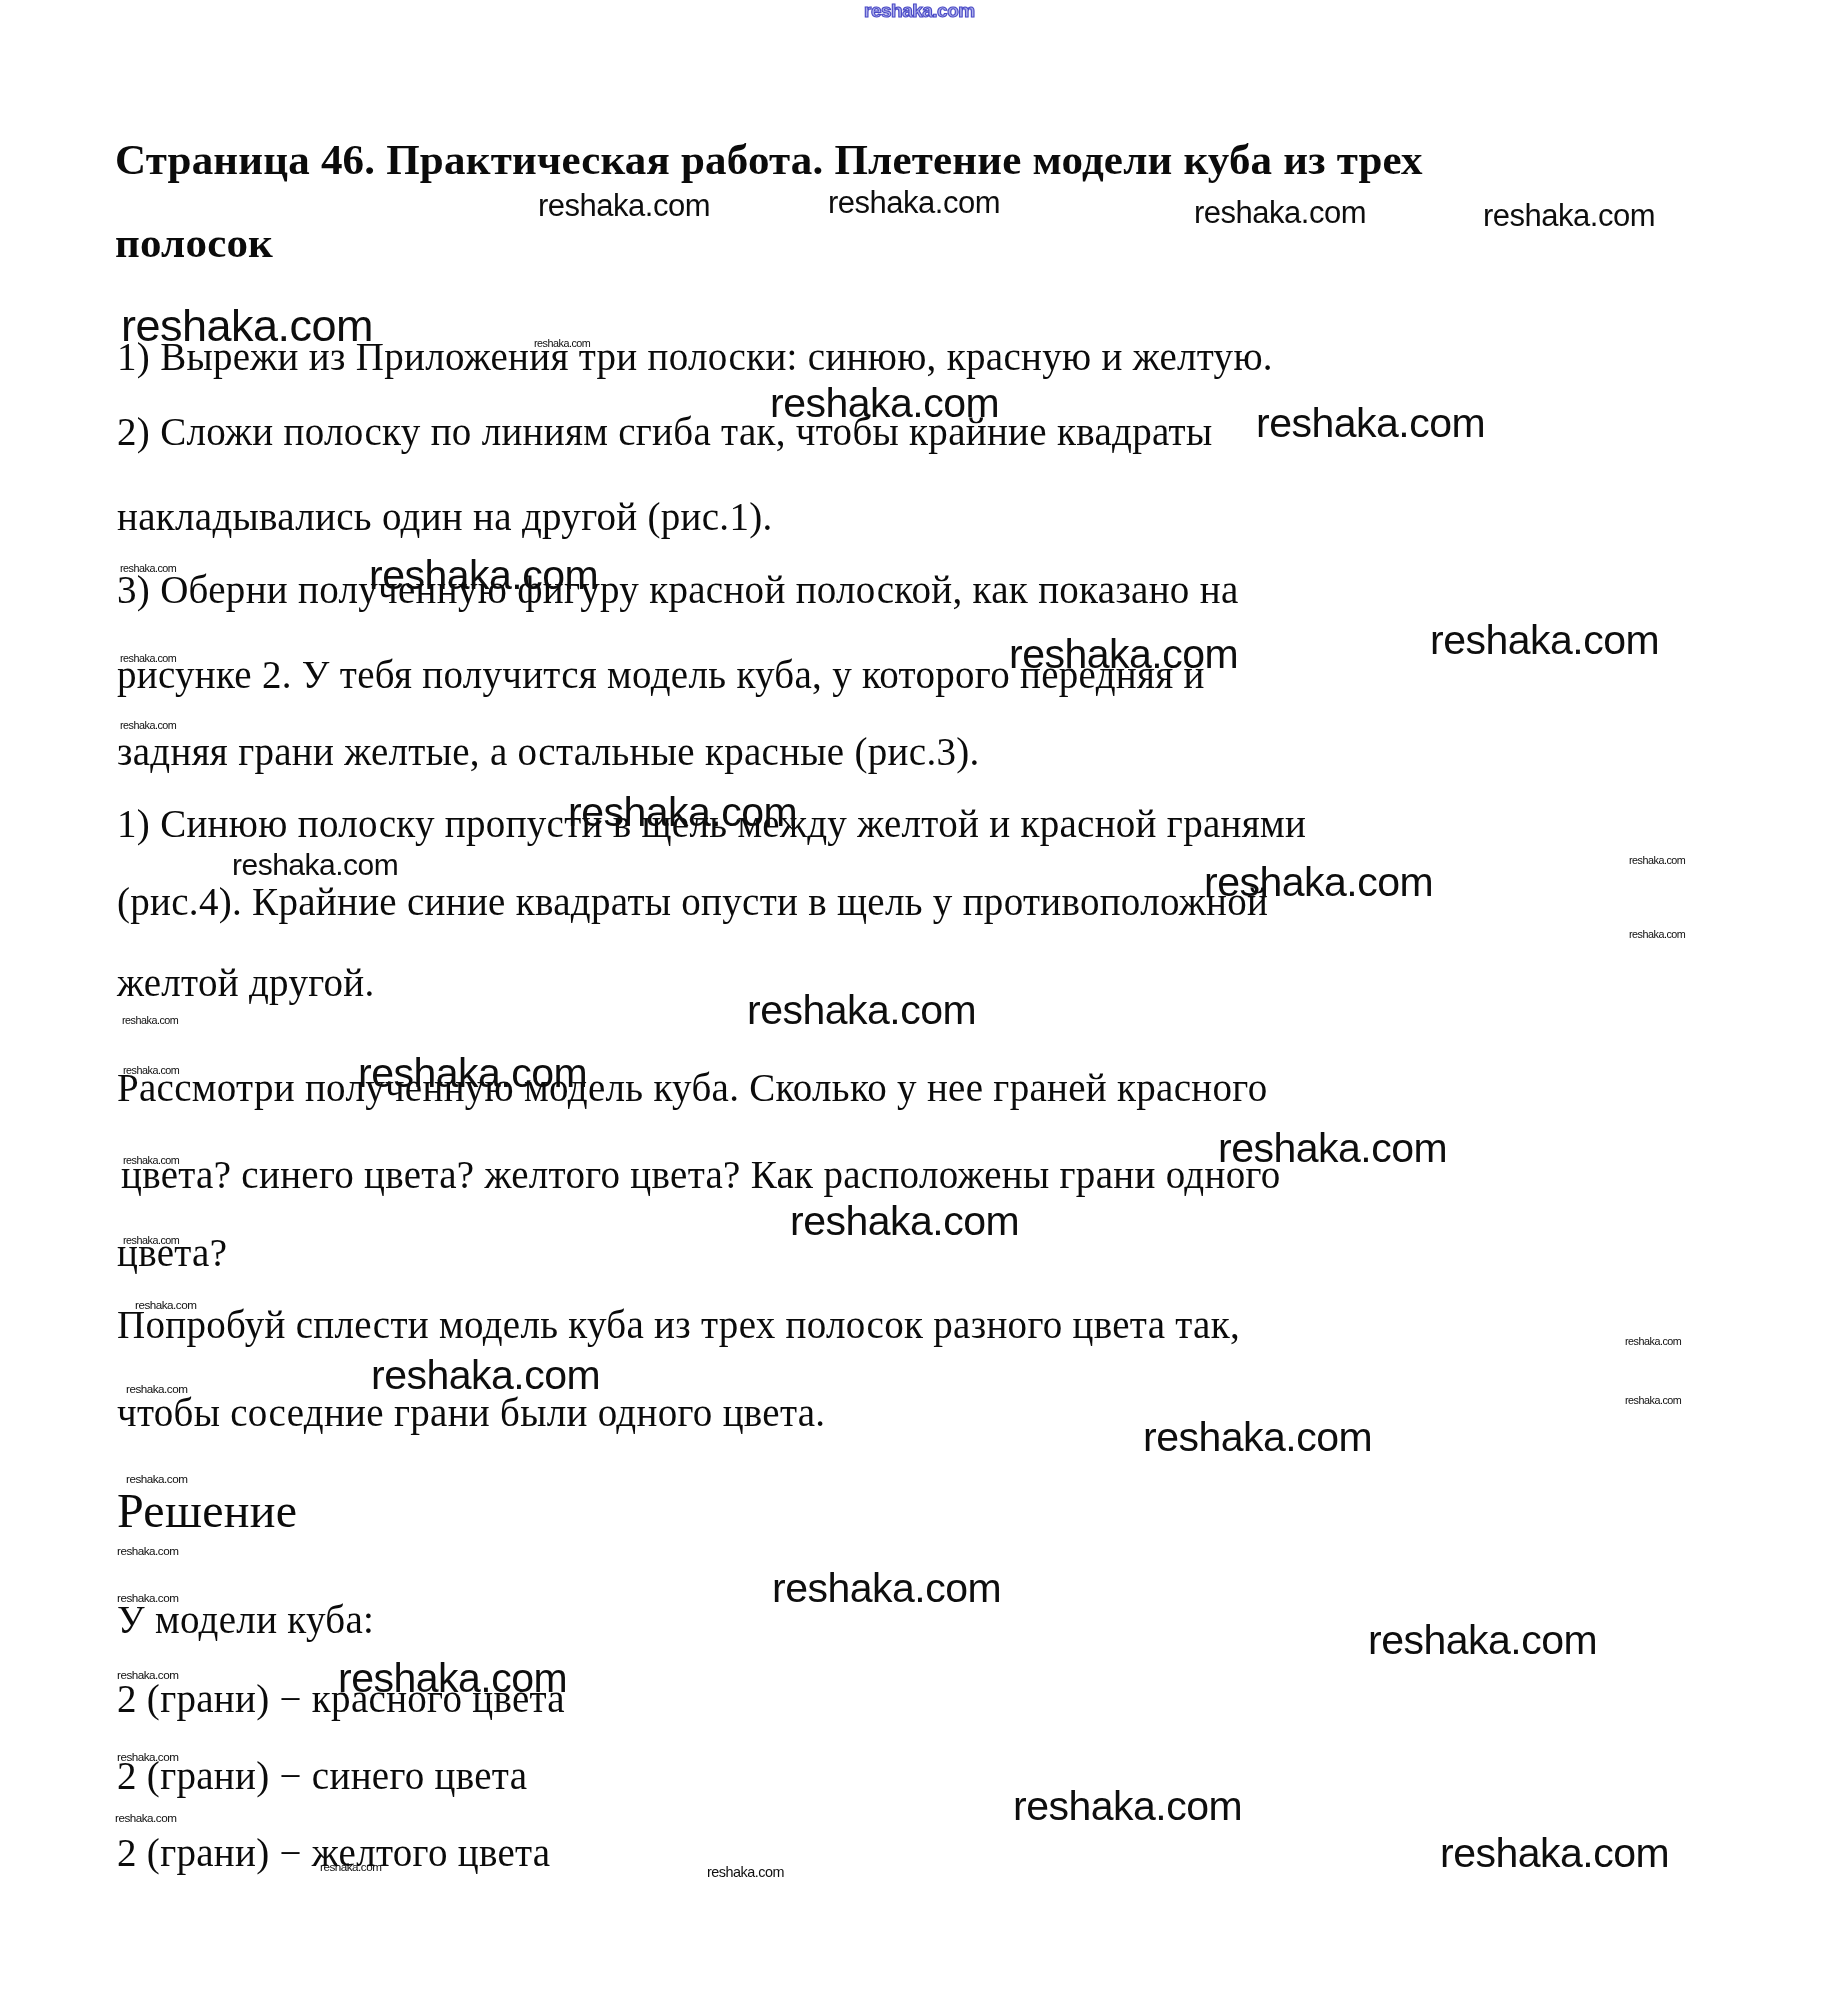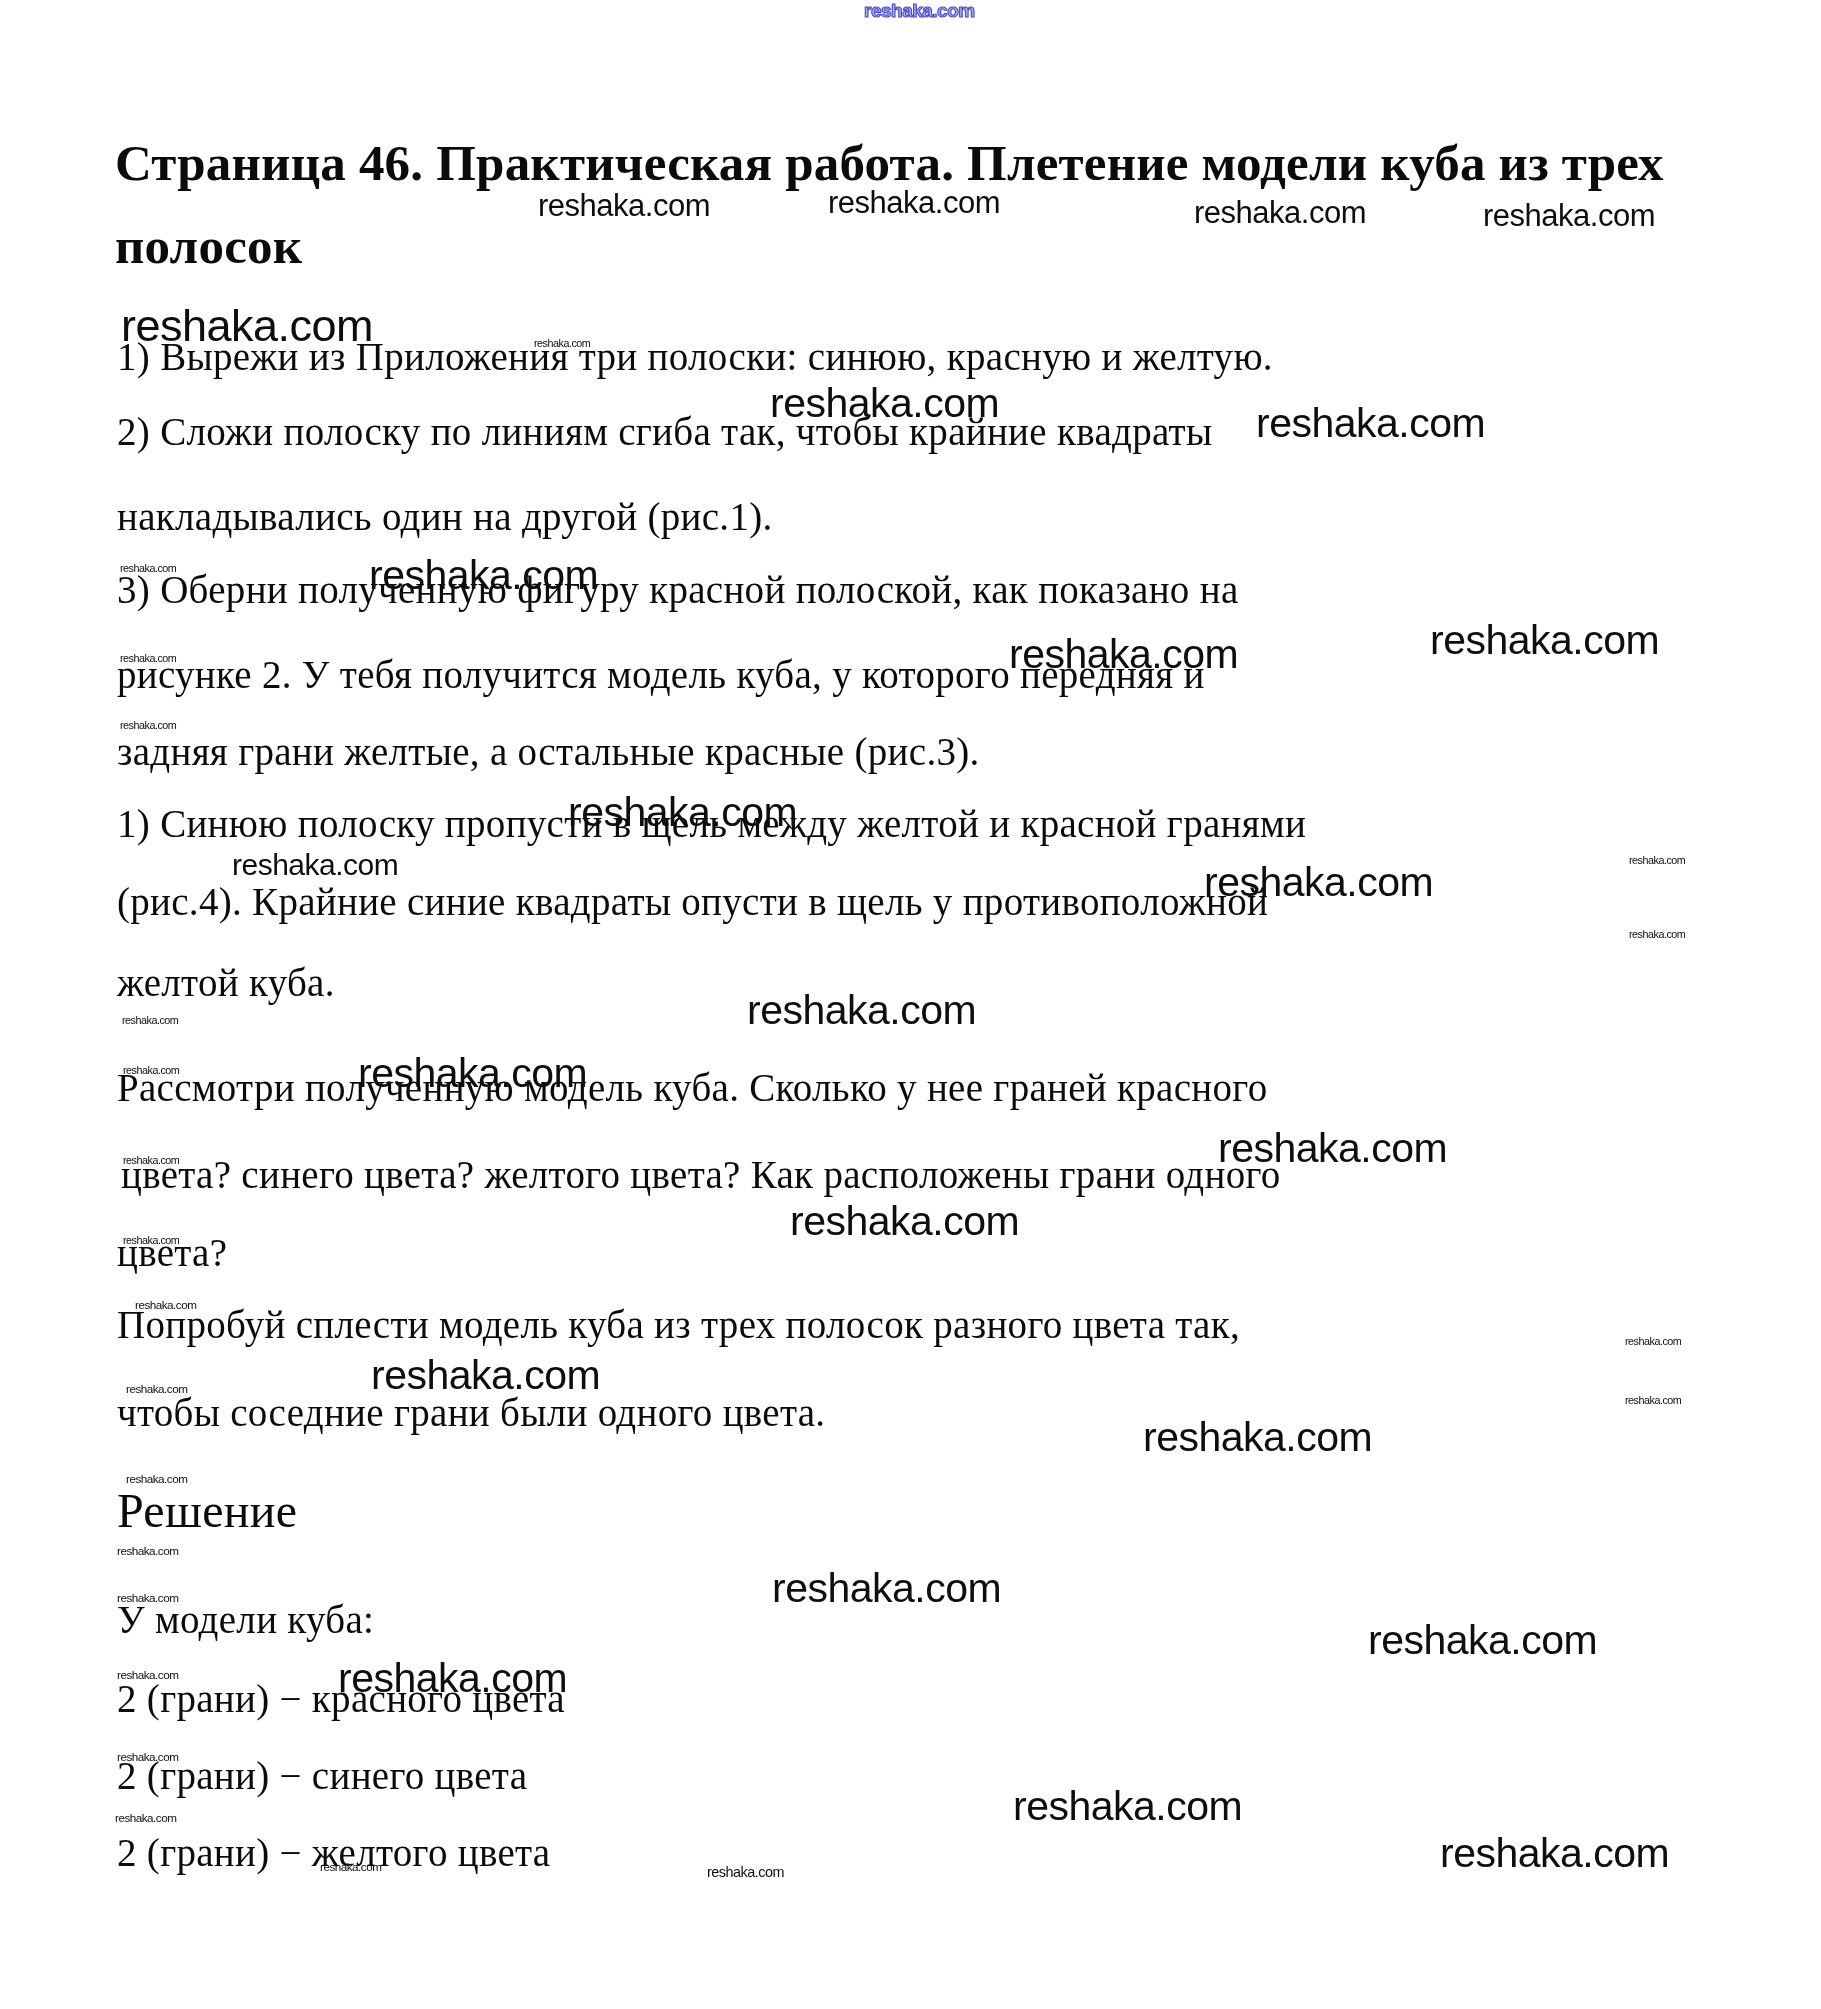--- a/index.html
+++ b/index.html
@@ -14,21 +14,21 @@
   .line {
     position: absolute;
     white-space: nowrap;
     color: #0b0b0b;
     font-size: 39px;
     line-height: 1;
     letter-spacing: 0.3px;
   }
   .line.title {
     font-weight: bold;
-    font-size: 51px;
+    font-size: 43px;
     letter-spacing: 0.2px;
   }
   .line.solution {
     font-size: 48px;
   }
   .wm {
     position: absolute;
     white-space: nowrap;
     font-family: "Liberation Sans", sans-serif;
     color: #0e0e0e;
@@ -50,21 +50,21 @@
       <div class="line title" style="left: 115px; top: 138px;">Страница 46. Практическая работа. Плетение модели куба из трех</div>
       <div class="line title" style="left: 115px; top: 221px;">полосок</div>
       <div class="line" style="left: 117px; top: 337px;">1) Вырежи из Приложения три полоски: синюю, красную и желтую.</div>
       <div class="line" style="left: 117px; top: 412px;">2) Сложи полоску по линиям сгиба так, чтобы крайние квадраты</div>
       <div class="line" style="left: 117px; top: 497px;">накладывались один на другой (рис.1).</div>
       <div class="line" style="left: 117px; top: 570px;">3) Оберни полученную фигуру красной полоской, как показано на</div>
       <div class="line" style="left: 117px; top: 655px;">рисунке 2. У тебя получится модель куба, у которого передняя и</div>
       <div class="line" style="left: 117px; top: 732px;">задняя грани желтые, а остальные красные (рис.3).</div>
       <div class="line" style="left: 117px; top: 804px;">1) Синюю полоску пропусти в щель между желтой и красной гранями</div>
       <div class="line" style="left: 117px; top: 882px;">(рис.4). Крайние синие квадраты опусти в щель у противоположной</div>
-      <div class="line" style="left: 117px; top: 963px;">желтой куба.</div>
+      <div class="line" style="left: 117px; top: 963px;">желтой другой.</div>
       <div class="line" style="left: 117px; top: 1068px;">Рассмотри полученную модель куба. Сколько у нее граней красного</div>
       <div class="line" style="left: 121px; top: 1155px;">цвета? синего цвета? желтого цвета? Как расположены грани одного</div>
       <div class="line" style="left: 117px; top: 1233px;">цвета?</div>
       <div class="line" style="left: 117px; top: 1305px;">Попробуй сплести модель куба из трех полосок разного цвета так,</div>
       <div class="line" style="left: 117px; top: 1393px;">чтобы соседние грани были одного цвета.</div>
       <div class="line solution" style="left: 117px; top: 1487px;">Решение</div>
       <div class="line" style="left: 117px; top: 1600px;">У модели куба:</div>
       <div class="line" style="left: 117px; top: 1679px;">2 (грани) − красного цвета</div>
       <div class="line" style="left: 117px; top: 1756px;">2 (грани) − синего цвета</div>
       <div class="line" style="left: 117px; top: 1833px;">2 (грани) − желтого цвета</div>

